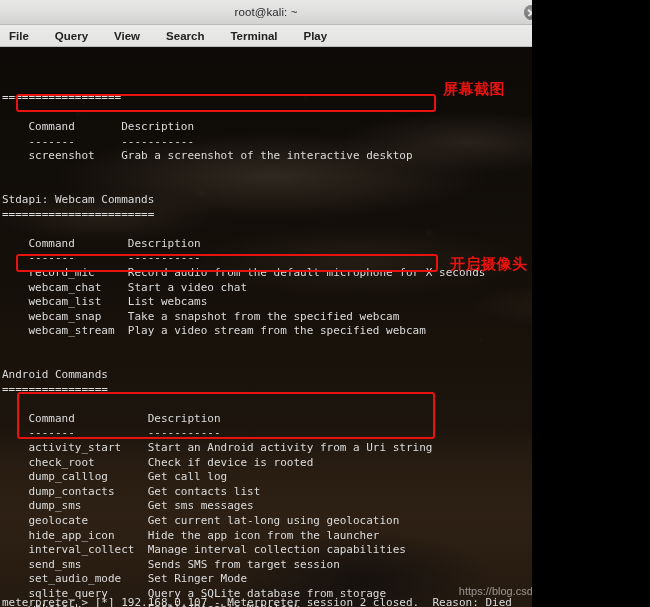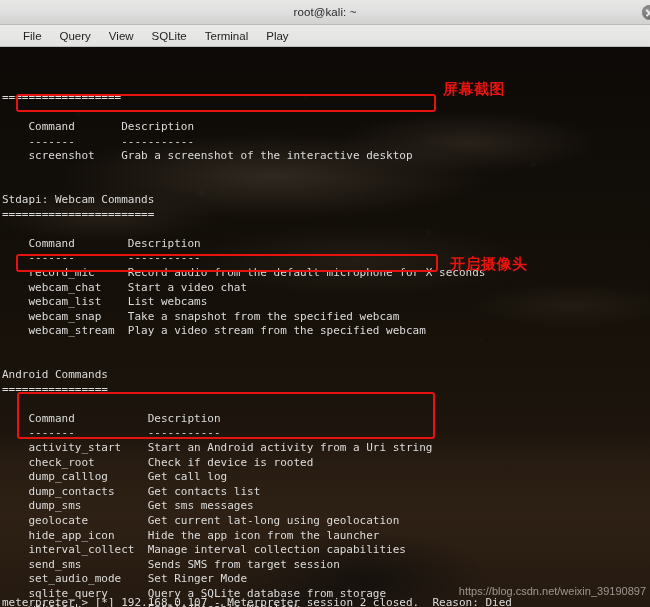--- a/index.html
+++ b/index.html
@@ -9,21 +9,21 @@
   }
   body {
     width: 650px;
     height: 607px;
     overflow: hidden;
     font-family: "DejaVu Sans Mono", monospace;
   }
 
   #window {
     position: relative;
-    width: 650px;
+    width: 532px;
     height: 607px;
     overflow: hidden;
     background: #a16207;
   }
 
   
   #titlebar {
     position: relative;
     height: 24px;
     background: linear-gradient(180deg, #e8e8e6 0%, #dedede 55%, #d2d2d0 100%);
@@ -62,22 +62,23 @@
   #close-btn::before { transform: rotate(45deg); }
   #close-btn::after  { transform: rotate(-45deg); }
 
   
   #menubar {
     height: 21px;
     background: linear-gradient(180deg, #ebebe9 0%, #e2e2e0 100%);
     border-bottom: 1px solid #bdbdbb;
     display: flex;
     align-items: center;
-    padding-left: 16px;
-    gap: 4px;
+    padding-left: 2px;
+    gap: 12px;
+    font-weight: bold;
   }
   .menu-item {
     font-family: "Liberation Sans", sans-serif;
     font-size: 11.5px;
     color: #222;
     padding: 1px 7px;
     cursor: default;
     white-space: nowrap;
   }
 
@@ -184,21 +185,21 @@
 
   <div id="titlebar">
     <span id="title-text">root@kali: ~</span>
     <div id="close-btn"></div>
   </div>
 
   <div id="menubar">
     <div class="menu-item">File</div>
     <div class="menu-item">Query</div>
     <div class="menu-item">View</div>
-    <div class="menu-item">SQLite</div>
+    <div class="menu-item">Search</div>
     <div class="menu-item">Terminal</div>
     <div class="menu-item">Play</div>
   </div>
 
   <div id="terminal">
     <div id="wallpaper"></div>
 
     <div id="console">
       
       <div id="lines-host"><div class="line">==================</div><div class="line blank"> </div><div class="line">    Command       Description</div><div class="line">    -------       -----------</div><div class="line">    screenshot    Grab a screenshot of the interactive desktop</div><div class="line blank"> </div><div class="line blank"> </div><div class="line">Stdapi: Webcam Commands</div><div class="line">=======================</div><div class="line blank"> </div><div class="line">    Command        Description</div><div class="line">    -------        -----------</div><div class="line">    record_mic     Record audio from the default microphone for X seconds</div><div class="line">    webcam_chat    Start a video chat</div><div class="line">    webcam_list    List webcams</div><div class="line">    webcam_snap    Take a snapshot from the specified webcam</div><div class="line">    webcam_stream  Play a video stream from the specified webcam</div><div class="line blank"> </div><div class="line blank"> </div><div class="line">Android Commands</div><div class="line">================</div><div class="line blank"> </div><div class="line">    Command           Description</div><div class="line">    -------           -----------</div><div class="line">    activity_start    Start an Android activity from a Uri string</div><div class="line">    check_root        Check if device is rooted</div><div class="line">    dump_calllog      Get call log</div><div class="line">    dump_contacts     Get contacts list</div><div class="line">    dump_sms          Get sms messages</div><div class="line">    geolocate         Get current lat-long using geolocation</div><div class="line">    hide_app_icon     Hide the app icon from the launcher</div><div class="line">    interval_collect  Manage interval collection capabilities</div><div class="line">    send_sms          Sends SMS from target session</div><div class="line">    set_audio_mode    Set Ringer Mode</div><div class="line">    sqlite_query      Query a SQLite database from storage</div><div class="line">    wakelock          Enable/Disable Wakelock</div></div>

